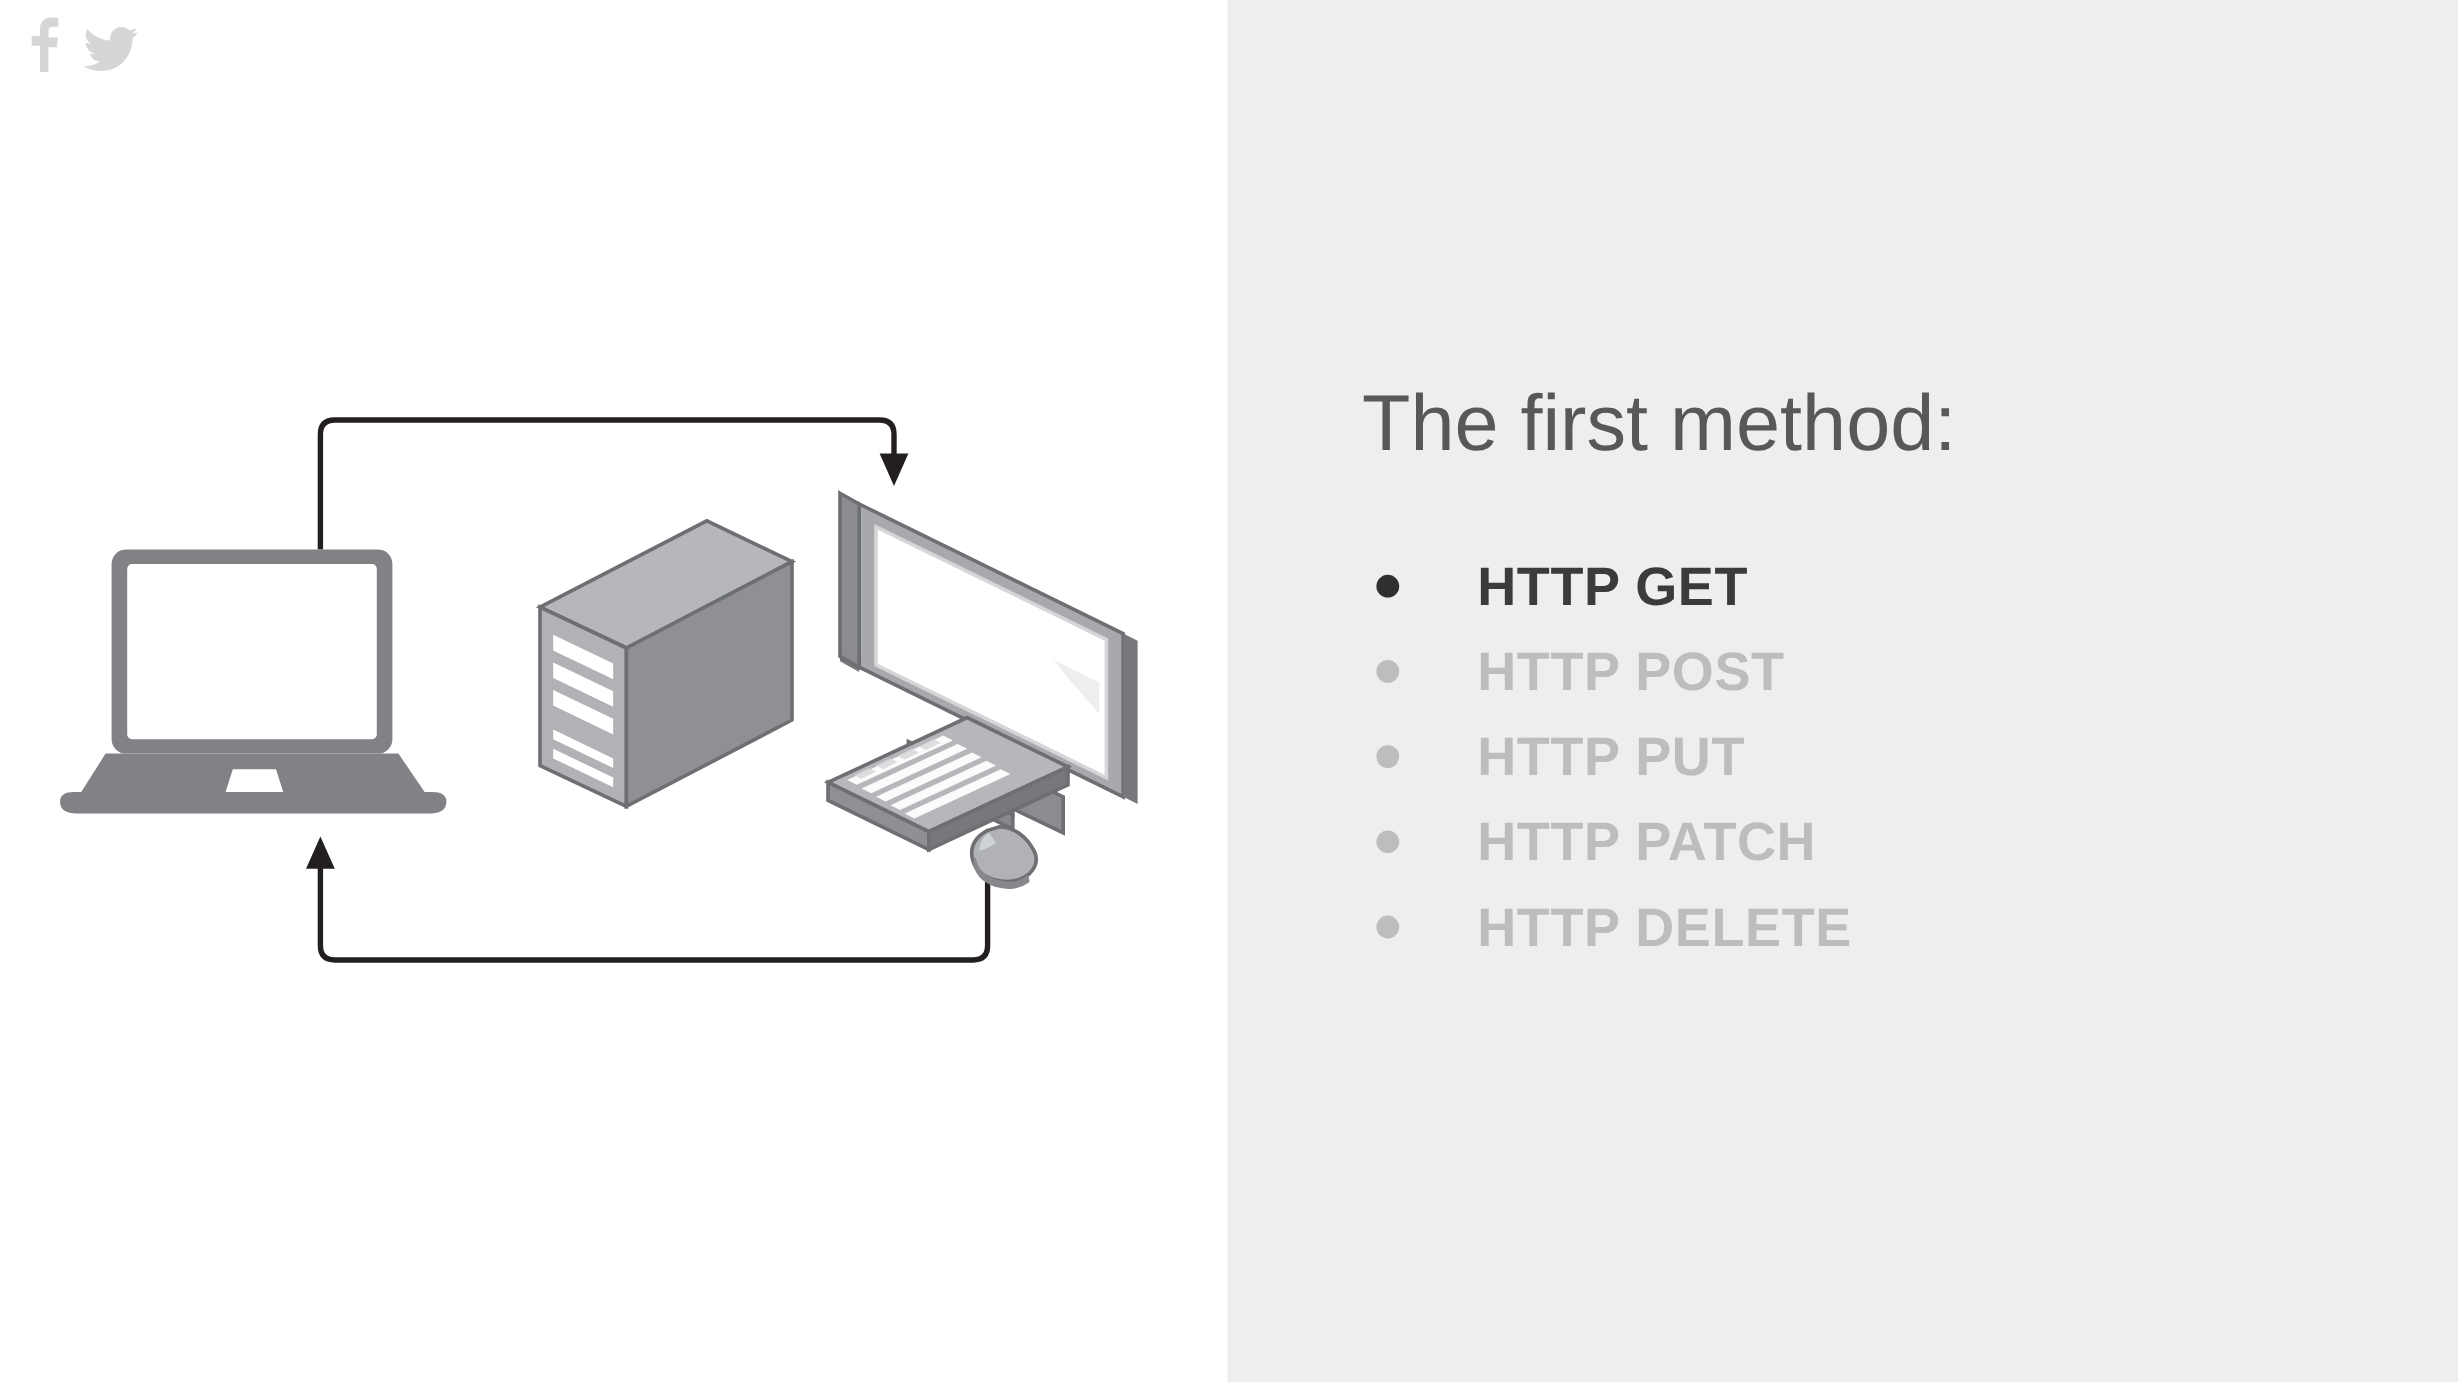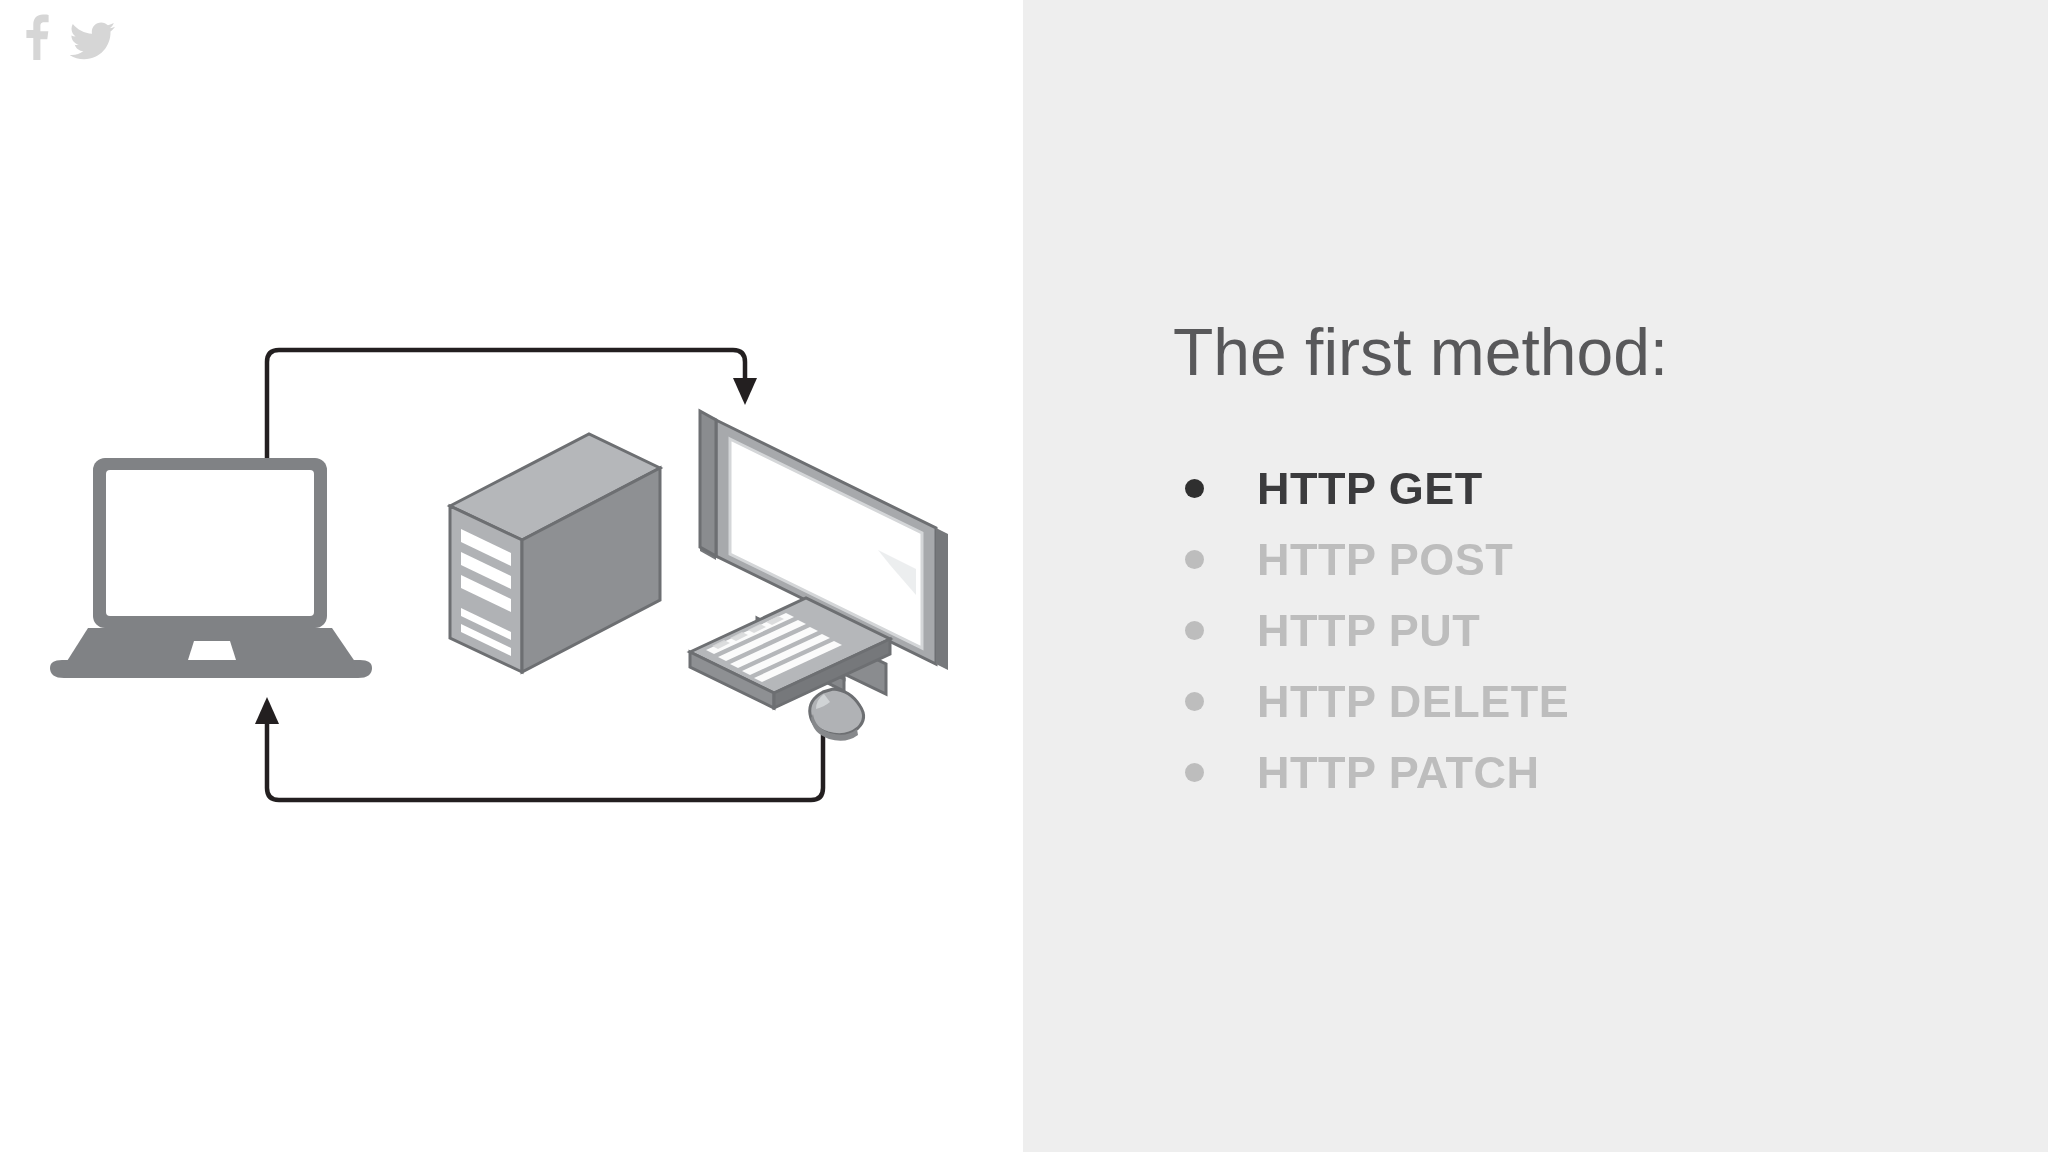--- a/index.html
+++ b/index.html
@@ -52,21 +52,21 @@
     position: absolute;
     left: 0;
     top: 0;
     width: 1023px;
     height: 1152px;
   }
 
   
   .content {
     position: absolute;
-    left: 1173px;
+    left: 1135px;
     top: 318px;
     width: 840px;
   }
   .title {
     font-family: "Liberation Sans", sans-serif;
     font-size: 66px;
     font-weight: 400;
     color: #58585a;
     letter-spacing: 0px;
     line-height: 1.05;
@@ -75,21 +75,21 @@
   }
   .method-list {
     list-style: none;
     margin: 0;
     padding: 0;
   }
   .method-item {
     display: flex;
     align-items: center;
     height: 71px;
-    gap: 0px;
+    gap: 12px;
   }
   .bullet {
     width: 19px;
     height: 19px;
     border-radius: 50%;
     background: #bdbdbd;
     flex: 0 0 auto;
     margin-right: 53px;
     margin-left: 12px;
   }
@@ -233,24 +233,24 @@
         <span class="method-label">HTTP POST</span>
       </li>
 
       <li class="method-item">
         <span class="bullet"></span>
         <span class="method-label">HTTP PUT</span>
       </li>
 
       <li class="method-item">
         <span class="bullet"></span>
+        <span class="method-label">HTTP PATCH</span>
+      </li>
+
+      <li class="method-item">
+        <span class="bullet"></span>
         <span class="method-label">HTTP DELETE</span>
-      </li>
-
-      <li class="method-item">
-        <span class="bullet"></span>
-        <span class="method-label">HTTP PATCH</span>
       </li>
 
     </ul>
   </div>
 
 </div>
 
 </body></html>

